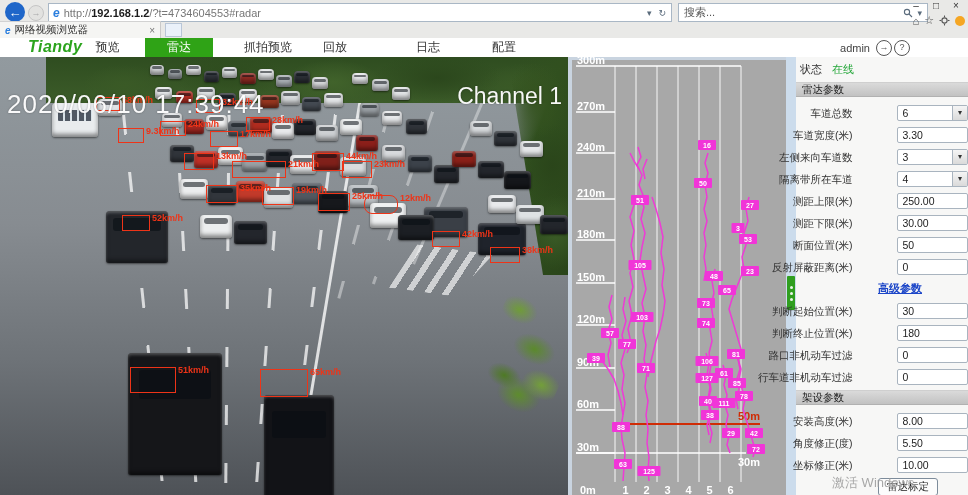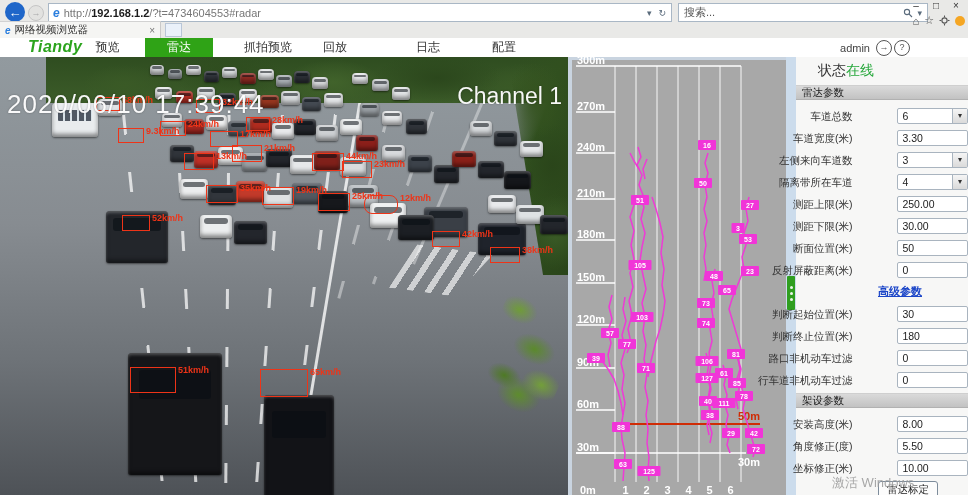--- a/index.html
+++ b/index.html
@@ -96,21 +96,21 @@
   #radar svg{display:block;}
 
   
   #scrollstrip{position:absolute;left:786px;top:57px;width:10px;height:438px;background:#ccdcec;}
   #panel-handle{position:absolute;left:1px;top:219px;width:8px;height:34px;background:#2f9e1f;border-radius:1px;
     display:flex;flex-direction:column;align-items:center;justify-content:center;gap:3px;}
   #panel-handle i{width:3px;height:3px;background:#eaf6e8;border-radius:50%;}
 
   
   #sidepanel{position:absolute;left:796px;top:57px;width:172px;height:438px;background:#f7f7f6;box-sizing:border-box;}
-  .status-row{display:flex;padding:5px 0 2px 22px;font-size:14px;color:#333;}
+  .status-row{display:flex;gap:10px;padding:5px 0 2px 4px;font-size:11px;color:#333;}
   .st-v{color:#27a83c;}
   .psec{height:13px;line-height:13px;background:linear-gradient(#dadada,#c2c2c2);border-top:1px solid #cfcfcf;border-bottom:1px solid #b1b1b1;font-size:10.5px;color:#222;padding-left:6px;margin:3px 0 5px;}
   .prow{display:flex;align-items:center;height:21px;margin-bottom:1px;gap:40px;}
   .plabel{width:78px;position:relative;height:16px;}
   .plabel span{position:absolute;right:5px;top:2px;white-space:nowrap;font-size:10.5px;color:#333;}
   .pctl{position:relative;width:88px;height:16px;border:1px solid #a9b4bf;background:#fff;border-radius:2px;font-size:10.5px;color:#222;display:flex;align-items:center;padding-left:4px;box-sizing:border-box;}
   .pctl.select .dd{position:absolute;right:0;top:0;width:14px;height:14px;border-left:1px solid #a9b4bf;background:linear-gradient(#f5f5f5,#dadada);font-size:8px;line-height:14px;text-align:center;color:#333;}
   .plink{margin-left:82px;font-size:11px;font-weight:bold;color:#1c46c8;text-decoration:underline;cursor:pointer;}
   .pbtn{margin-left:82px;width:60px;height:18px;font-size:10.5px;border:1px solid #7d8c9b;border-radius:3px;background:#fcfcfc;color:#222;font-family:inherit;}
   .watermark{position:absolute;left:36px;bottom:3px;font-size:13px;color:#9a9a9a;opacity:.85;}
@@ -450,21 +450,21 @@
         </div>
         <div class="det" style="left: 210px; top: 74px; width: 26px; height: 14px;">
           <span class="det-lab">17km/h</span>
         </div>
         <div class="det" style="left: 246px; top: 60px; width: 22px; height: 12px;">
           <span class="det-lab">28km/h</span>
         </div>
         <div class="det" style="left: 184px; top: 96px; width: 28px; height: 15px;">
           <span class="det-lab">13km/h</span>
         </div>
-        <div class="det" style="left: 232px; top: 88px; width: 28px; height: 15px;">
+        <div class="det" style="left: 232px; top: 104px; width: 28px; height: 15px; padding-left: 24px;">
           <span class="det-lab">21km/h</span>
         </div>
         <div class="det" style="left: 262px; top: 130px; width: 30px; height: 16px;">
           <span class="det-lab">19km/h</span>
         </div>
         <div class="det" style="left: 312px; top: 96px; width: 30px; height: 16px;">
           <span class="det-lab">44km/h</span>
         </div>
         <div class="det" style="left: 342px; top: 104px; width: 28px; height: 15px;">
           <span class="det-lab">23km/h</span>

